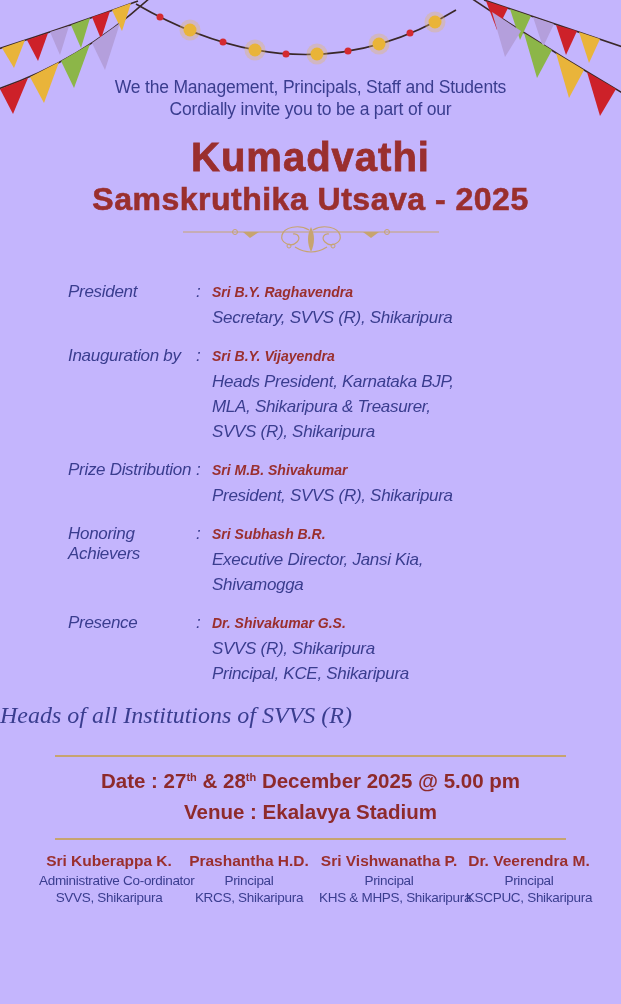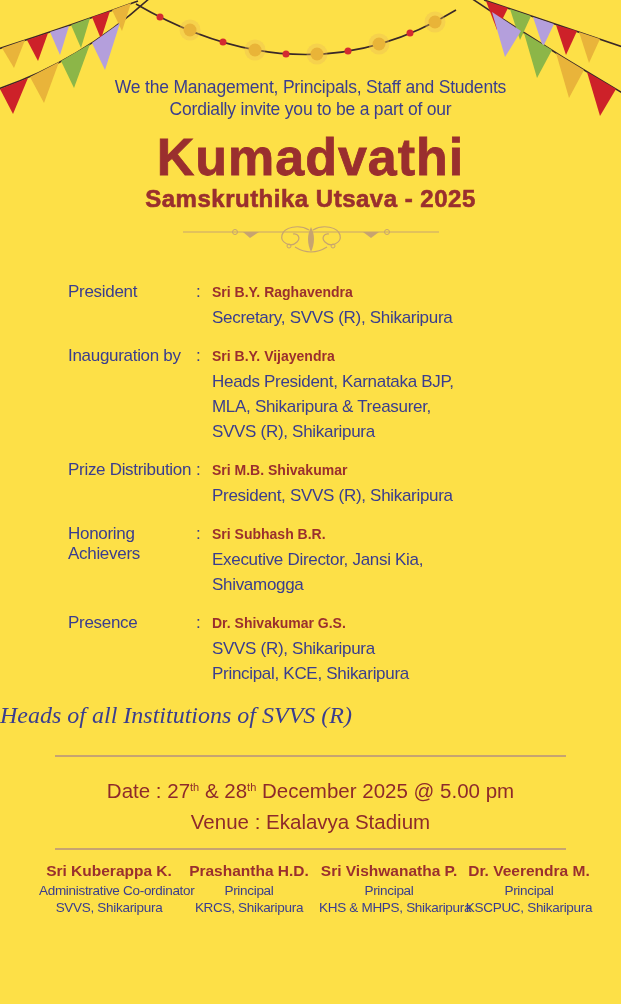--- a/index.html
+++ b/index.html
@@ -1,32 +1,32 @@
 <!DOCTYPE html>
 <html><head>
 <meta charset="utf-8">
 <style>
   html,body{margin:0;padding:0;}
   body{background:#faf7e3;font-family:"Liberation Sans",sans-serif;}
-  .card{position:relative;width:621px;height:1004px;background:#fde047;overflow:hidden;margin:0 auto;}
+  .card{position:relative;width:621px;height:1004px;background:#c4b5fd;overflow:hidden;margin:0 auto;}
   .deco{position:absolute;top:0;left:0;pointer-events:none;}
   .string-line{fill:none;stroke-width:1.6px;}
   .intro{margin-top:76px;text-align:center;color:#3a3d8f;font-size:17.5px;line-height:22px;letter-spacing:-0.2px;}
   .title-block{margin-top:14px;text-align:center;color:#9a2f2e;font-weight:bold;}
-  .title-main{font-size:52px;letter-spacing:1px;-webkit-text-stroke:0.8px #9a2f2e;line-height:46px;margin-top:8px;}
-  .title-sub{font-size:24px;letter-spacing:0.5px;-webkit-text-stroke:0.6px #9a2f2e;line-height:36px;margin-top:1px;}
+  .title-main{font-size:40px;letter-spacing:1px;-webkit-text-stroke:0.8px #9a2f2e;line-height:46px;margin-top:8px;}
+  .title-sub{font-size:32px;letter-spacing:0.5px;-webkit-text-stroke:0.6px #9a2f2e;line-height:36px;margin-top:1px;}
   .flourish{margin-top:7px;text-align:center;}
-  .dignitaries{margin:16px 0 0 68px;}
+  .dignitaries{margin:16px 0 0 68px;font-style:italic;}
   .row{display:flex;margin-bottom:14px;}
   .role{width:128px;flex:0 0 128px;color:#3a3d8f;font-size:17px;letter-spacing:-0.3px;padding-top:2px;}
   .colon{width:16px;flex:0 0 16px;color:#3a3d8f;font-size:17px;padding-top:2px;}
   .dname{font-size:14px;font-weight:bold;color:#9a2f2e;line-height:25px;}
   .detail{font-size:17px;color:#3a3d8f;line-height:25px;letter-spacing:-0.3px;}
   .heads-note{margin-top:16px;text-align:left;font-family:"Liberation Serif",serif;font-style:italic;font-size:24px;color:#3a3d8f;}
-  .event-box{margin:26px 55px 0;border-top:2px solid #c7a470;border-bottom:2px solid #c7a470;padding:20px 0 12px;text-align:center;color:#8e2a2b;font-weight:normal;font-size:20.5px;line-height:28px;}
+  .event-box{margin:26px 55px 0;border-top:2px solid #c7a470;border-bottom:2px solid #c7a470;padding:10px 0 12px;text-align:center;color:#8e2a2b;font-weight:bold;font-size:20.5px;line-height:28px;}
   .sup{font-size:11px;position:relative;top:-7px;}
   .footer{margin-top:12px;display:grid;grid-template-columns:repeat(4,140px);padding-left:39px;text-align:center;}
   .f-col{white-space:nowrap;}
   .f-name{font-size:15.5px;font-weight:bold;color:#9a2f2e;margin-bottom:3px;}
   .f-line{font-size:13.5px;color:#3a3d8f;line-height:16.5px;letter-spacing:-0.3px;}
 </style>
 </head>
 <body>
 
 <div class="card">

